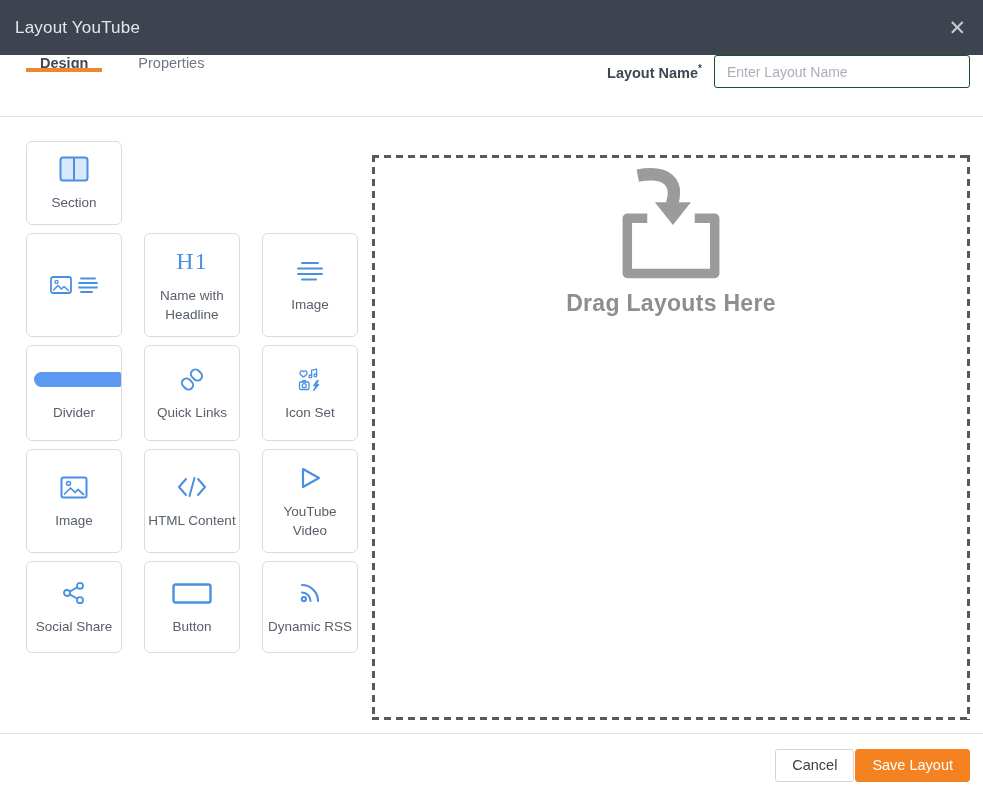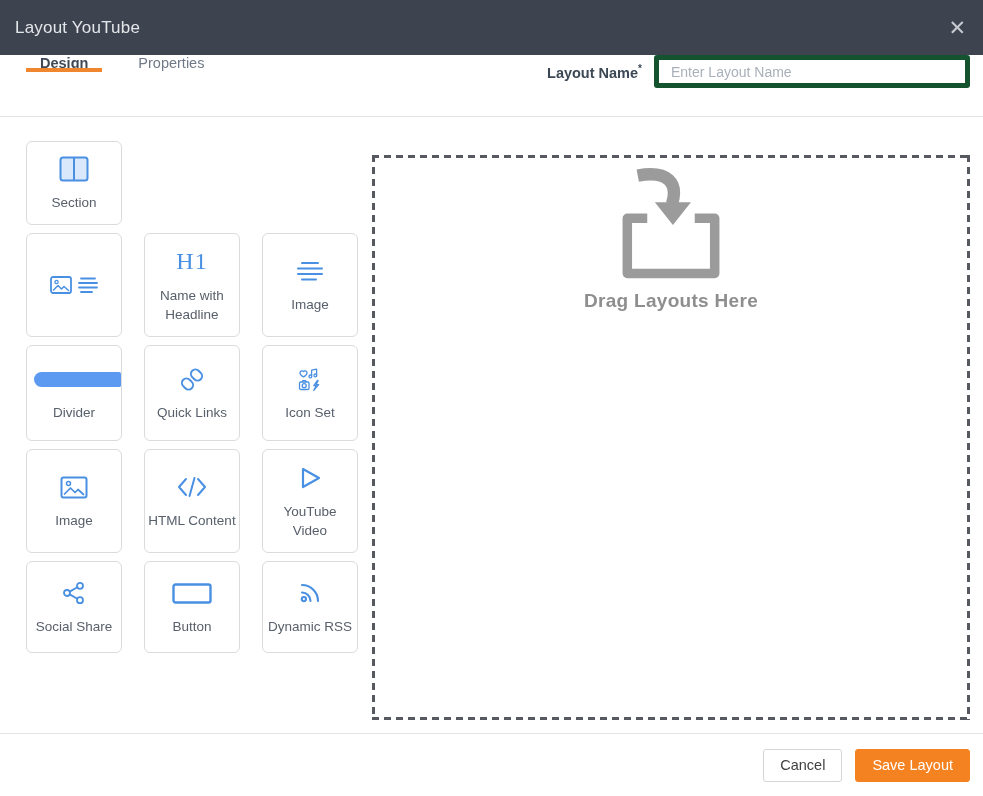--- a/index.html
+++ b/index.html
@@ -15,21 +15,21 @@
   
   .toolbar { flex:none; height:62px; border-bottom:1px solid #E3E3E3; display:flex; align-items:flex-start; }
   .tabs { display:flex; margin-left:26px; }
   .tab { display:flex; align-items:center; padding:0 14px; margin-right:22px; font-size:14.5px;
          color:#6F7987; position:relative; cursor:pointer; }
   .tab.active { color:#3E4955; font-weight:bold; }
   .tab.active::after { content:""; position:absolute; left:0; right:0; bottom:-1px; height:4px; background:#F0862D; }
   .name-group { margin-left:auto; display:flex; align-items:center; margin-right:13px; }
   .name-label { font-size:14.5px; font-weight:bold; color:#3C4854; margin-right:12px; }
   .name-label sup { color:#3C4854; font-size:10px; }
-  .name-input { width:316px; height:33px; border:5px solid #14532d; border-radius:3px; padding:0 12px;
+  .name-input { width:256px; height:33px; border:1px solid #14532d; border-radius:3px; padding:0 12px;
                 font-size:14px; color:#333; outline:none; font-family:"Liberation Sans",sans-serif; }
   .name-input::placeholder { color:#A9B0B9; }
 
   
   .main { flex:1; display:flex; }
   .palette { flex:none; width:332px; margin:24px 0 0 26px; display:flex; flex-direction:column; gap:8px; }
   .prow { display:flex; gap:22px; }
   .tile { width:96px; border:1px solid #DBDBDB; border-radius:6px; background:#fff; display:flex;
           flex-direction:column; align-items:center; justify-content:center; gap:9px; cursor:grab; }
   .r1 .tile { min-height:84px; } .r2 .tile,.r3 .tile { min-height:104px; }
@@ -41,25 +41,25 @@
   .h1-glyph { font-family:"Liberation Serif", serif; font-size:24px; color:#4A90E2; letter-spacing:1px; }
 
   
   .dropzone { flex:1; margin:38px 13px 13px 14px; display:flex; flex-direction:column; align-items:center;
     background:
       repeating-linear-gradient(90deg,#565A60 0 7px,transparent 7px 12px) left top / 100% 3px no-repeat,
       repeating-linear-gradient(90deg,#565A60 0 7px,transparent 7px 12px) left bottom / 100% 3px no-repeat,
       repeating-linear-gradient(180deg,#565A60 0 7px,transparent 7px 12px) left top / 3px 100% no-repeat,
       repeating-linear-gradient(180deg,#565A60 0 7px,transparent 7px 12px) right top / 3px 100% no-repeat; }
   .drop-icon { margin-top:13px; }
-  .drop-text { margin-top:8px; font-size:19px; font-weight:bold; color:#8E8E8E; letter-spacing:.3px;text-align:center; }
+  .drop-text { margin-top:8px; font-size:23px; font-weight:bold; color:#8E8E8E; letter-spacing:.3px;text-align:center; }
 
   
   .footer { flex:none; height:63px; border-top:1px solid #E4E4E4; display:flex; align-items:center;
-            justify-content:flex-end; padding-right:13px; gap:13px; }
+            justify-content:flex-end; padding-right:13px; gap:1px; }
   .btn { height:33px; padding:0 16px; border-radius:3px; font-size:14.5px; cursor:pointer;
          font-family:"Liberation Sans",sans-serif; }
   .btn-cancel { background:#fff; border:1px solid #D5D5D5; color:#404040; }
   .btn-save { background:#F58220; border:1px solid #F58220; color:#fff; }
 </style>
 </head>
 <body>
 
 <div class="modal">
 

